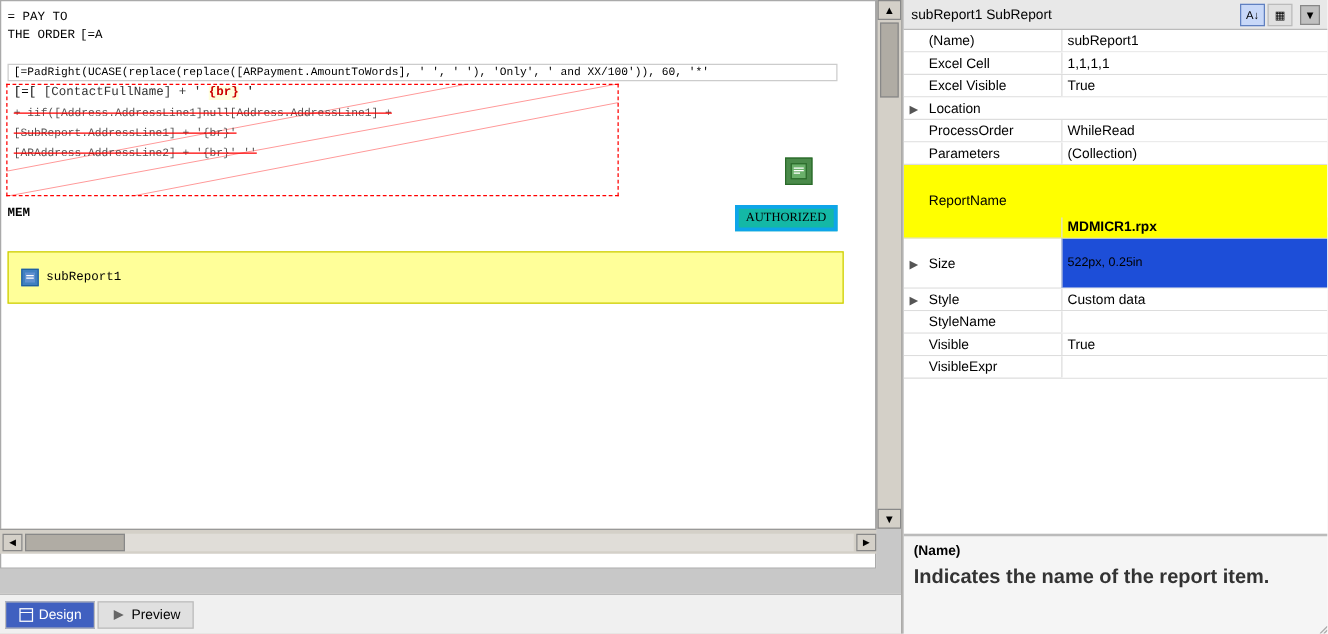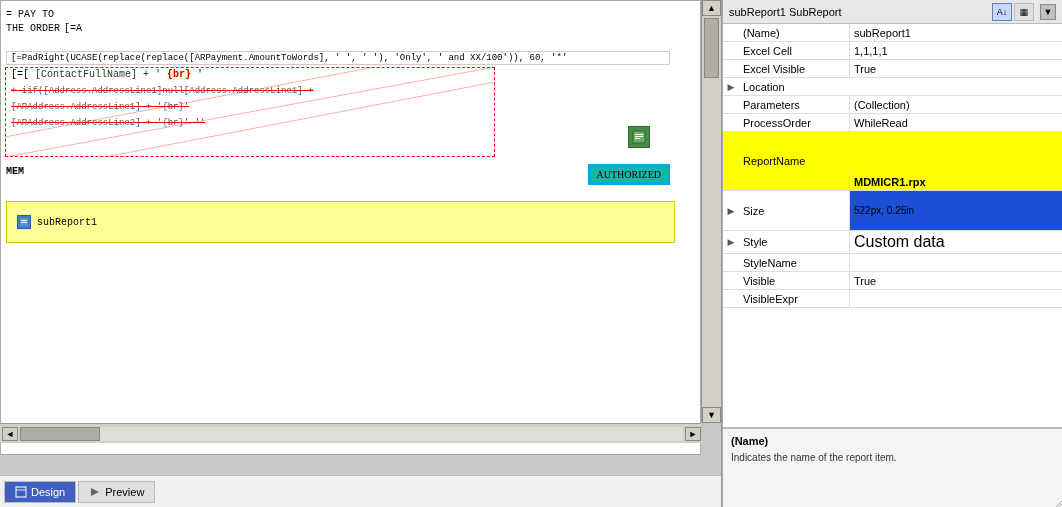--- a/index.html
+++ b/index.html
@@ -70,21 +70,21 @@
 
         <div style="position:absolute; top:68px; left:10px; font-size:10px; font-family:'Courier New',monospace; z-index:6;">
           <span>[=[</span>
           <span style="color:#333;">[ContactFullName] + '</span>
           <span style="background:#ffd; color:#c00; font-weight:bold;">{br}</span>
           <span>'</span>
         </div>
 
         <div style="position:absolute; top:82px; left:10px; font-size:9px; font-family:'Courier New',monospace; line-height:16px; z-index:6;">
           <div style="text-decoration:line-through; text-decoration-color:red; color:#555;">+ iif([Address.AddressLine1]null[Address.AddressLine1] +</div>
-          <div style="text-decoration:line-through; text-decoration-color:red; color:#555;">[ARAddress.AddressLine1] + '{br}'</div>
+          <div style="text-decoration:line-through; text-decoration-color:red; color:#555;">[SubReport.AddressLine1] + '{br}'</div>
           <div style="text-decoration:line-through; text-decoration-color:red; color:#555;">[ARAddress.AddressLine2] + '{br}'  ''</div>
         </div>
 
         <div style="position:absolute; top:125px; right:50px; width:22px; height:22px; background:#4a8a4a; border:1px solid #2a6a2a; display:flex; align-items:center; justify-content:center;">
           <svg width="14" height="14" viewBox="0 0 14 14">
             <rect x="1" y="1" width="12" height="12" fill="#6ab06a" stroke="#2a6a2a" stroke-width="1"></rect>
             <rect x="3" y="4" width="8" height="1" fill="white"></rect>
             <rect x="3" y="6" width="8" height="1" fill="white"></rect>
             <rect x="3" y="8" width="5" height="1" fill="white"></rect>
           </svg>
@@ -195,34 +195,34 @@
       <div style="display:flex; border-bottom:1px solid #ddd; min-height:18px; background:white;">
         <div style="width:16px; display:flex; align-items:center; justify-content:center; color:#555; font-size:9px; cursor:pointer;">▶</div>
         <div style="width:110px; padding:2px 4px; font-size:11px; display:flex; align-items:center;">
           <span>Location</span>
         </div>
       </div>
 
       <div style="display:flex; border-bottom:1px solid #ddd; min-height:18px; background:white;">
         <div style="width:16px;"></div>
         <div style="width:110px; padding:2px 4px; font-size:11px; display:flex; align-items:center;">
+          <span>ProcessOrder</span>
+        </div>
+        <div style="flex:1; padding:2px 4px; font-size:11px; border-left:1px solid #ddd; background:white; display:flex; align-items:center;">
+          <span>WhileRead</span>
+        </div>
+      </div>
+
+      <div style="display:flex; border-bottom:1px solid #ddd; min-height:18px; background:white;">
+        <div style="width:16px;"></div>
+        <div style="width:110px; padding:2px 4px; font-size:11px; display:flex; align-items:center;">
           <span>Parameters</span>
         </div>
         <div style="flex:1; padding:2px 4px; font-size:11px; border-left:1px solid #ddd; background:white; display:flex; align-items:center;">
           <span>(Collection)</span>
-        </div>
-      </div>
-
-      <div style="display:flex; border-bottom:1px solid #ddd; min-height:18px; background:white;">
-        <div style="width:16px;"></div>
-        <div style="width:110px; padding:2px 4px; font-size:11px; display:flex; align-items:center;">
-          <span>ProcessOrder</span>
-        </div>
-        <div style="flex:1; padding:2px 4px; font-size:11px; border-left:1px solid #ddd; background:white; display:flex; align-items:center;">
-          <span>WhileRead</span>
         </div>
       </div>
 
       <div style="display:flex; border-bottom:1px solid #ddd; min-height:18px; background:#ffff00;">
         <div style="width:16px;"></div>
         <div style="width:110px; padding:2px 4px; font-size:11px; display:flex; align-items:center;">
           <span>ReportName</span>
         </div>
         <div style="flex:1; padding:2px 4px; font-size:11px; border-left:1px solid #ddd; background:#ffff00; display:flex; align-items:center; font-weight:bold;margin-top:42px;">
           <span>MDMICR1.rpx</span>
@@ -237,21 +237,21 @@
         <div style="flex:1; padding:14px 4px; font-size:10px; border-left:1px solid #ddd; background:#1d4ed8; display:flex; align-items:center;">
           <span>522px, 0.25in</span>
         </div>
       </div>
 
       <div style="display:flex; border-bottom:1px solid #ddd; min-height:18px; background:white;">
         <div style="width:16px; display:flex; align-items:center; justify-content:center; color:#555; font-size:9px; cursor:pointer;">▶</div>
         <div style="width:110px; padding:2px 4px; font-size:11px; display:flex; align-items:center;">
           <span>Style</span>
         </div>
-        <div style="flex:1; padding:2px 4px; font-size:16px; border-left:1px solid #ddd; background:white; display:flex; align-items:center;">
+        <div style="flex:1; padding:2px 4px; font-size:11px; border-left:1px solid #ddd; background:white; display:flex; align-items:center;">
           <span>Custom data</span>
         </div>
       </div>
 
       <div style="display:flex; border-bottom:1px solid #ddd; min-height:18px; background:white;">
         <div style="width:16px;"></div>
         <div style="width:110px; padding:2px 4px; font-size:11px; display:flex; align-items:center;">
           <span>StyleName</span>
         </div>
         <div style="flex:1; padding:2px 4px; font-size:11px; border-left:1px solid #ddd; background:white; display:flex; align-items:center;">
@@ -275,21 +275,21 @@
           <span>VisibleExpr</span>
         </div>
         <div style="flex:1; padding:2px 4px; font-size:11px; border-left:1px solid #ddd; background:white; display:flex; align-items:center;">
           <span></span>
         </div>
       </div>
     </div>
 
     <div style="height:80px; border-top:2px solid #bbb; background:#f5f5f5; padding:6px 8px; position:relative;">
       <div style="font-size:11px; font-weight:bold; color:#000; margin-bottom:4px;">(Name)</div>
-      <div style="font-size:10px; color:#333; line-height:1.4;">Indicates the name of the report item.</div>
+      <div style="font-size:16px; color:#333; line-height:1.4;font-weight:bold;">Indicates the name of the report item.</div>
 
       <div style="position:absolute; bottom:0; right:0; width:12px; height:12px; cursor:nwse-resize;">
         <svg width="12" height="12" viewBox="0 0 12 12">
           <line x1="6" y1="12" x2="12" y2="6" stroke="#aaa" stroke-width="1"></line>
           <line x1="9" y1="12" x2="12" y2="9" stroke="#aaa" stroke-width="1"></line>
         </svg>
       </div>
     </div>
   </div>
 </div>

